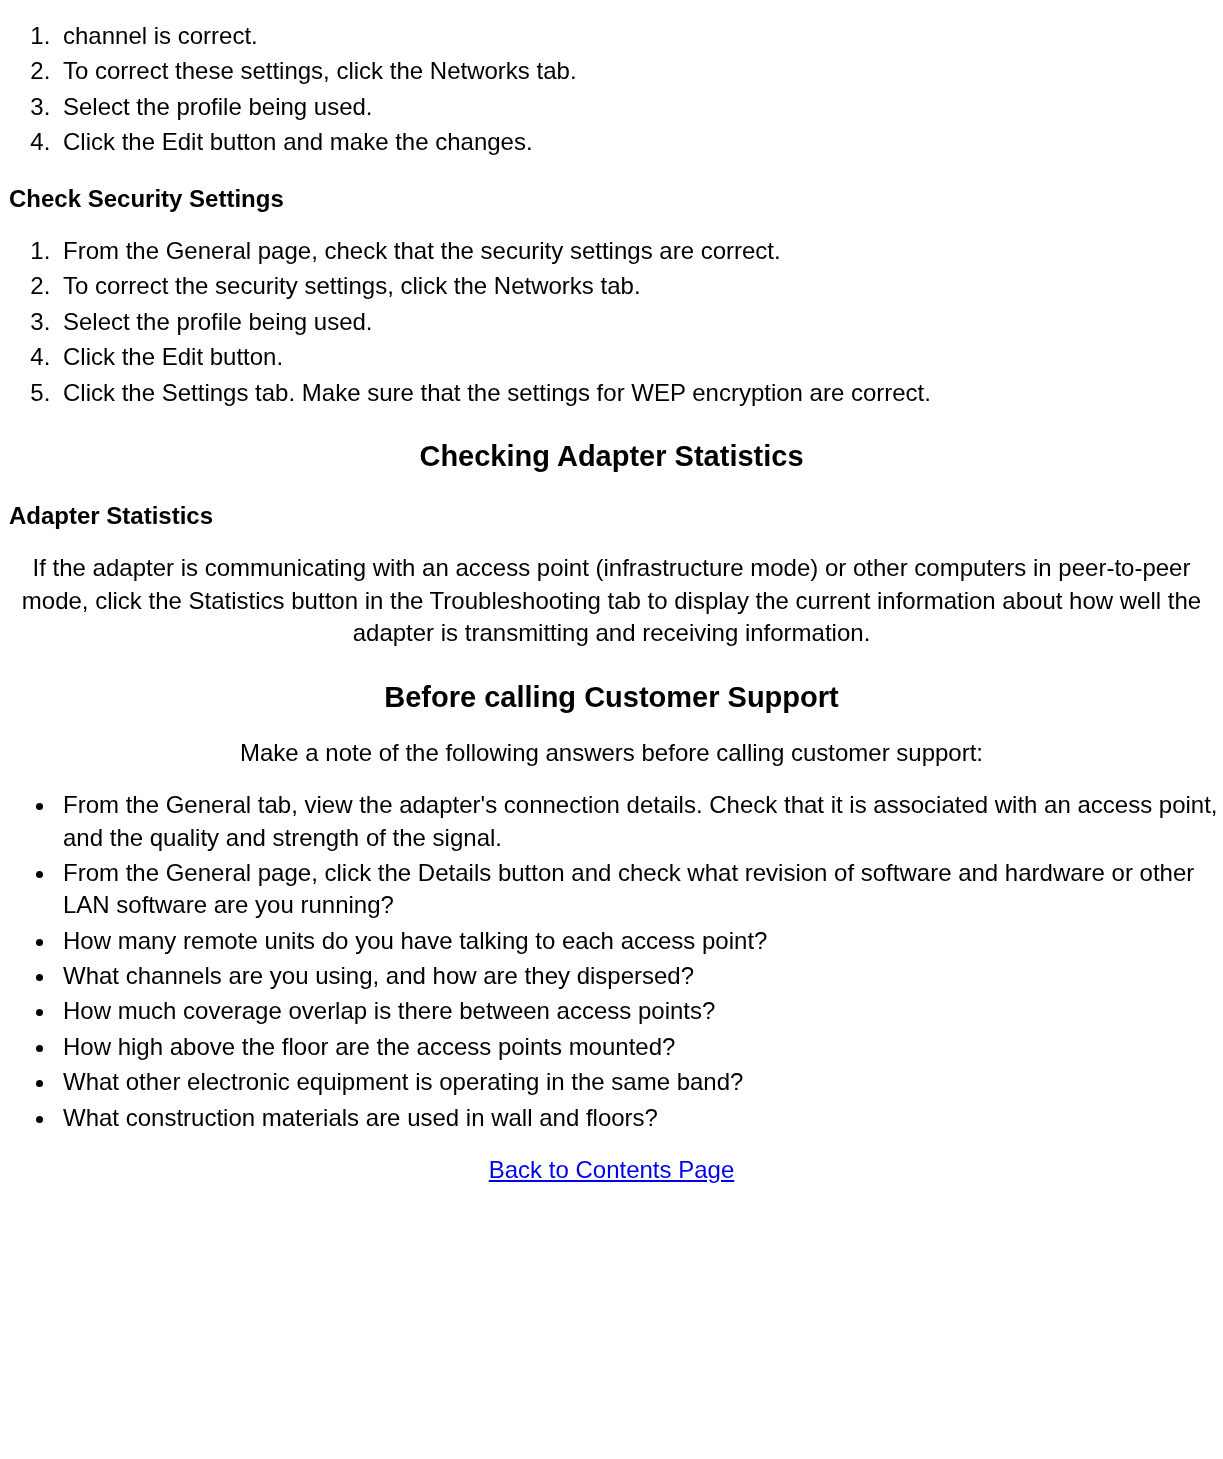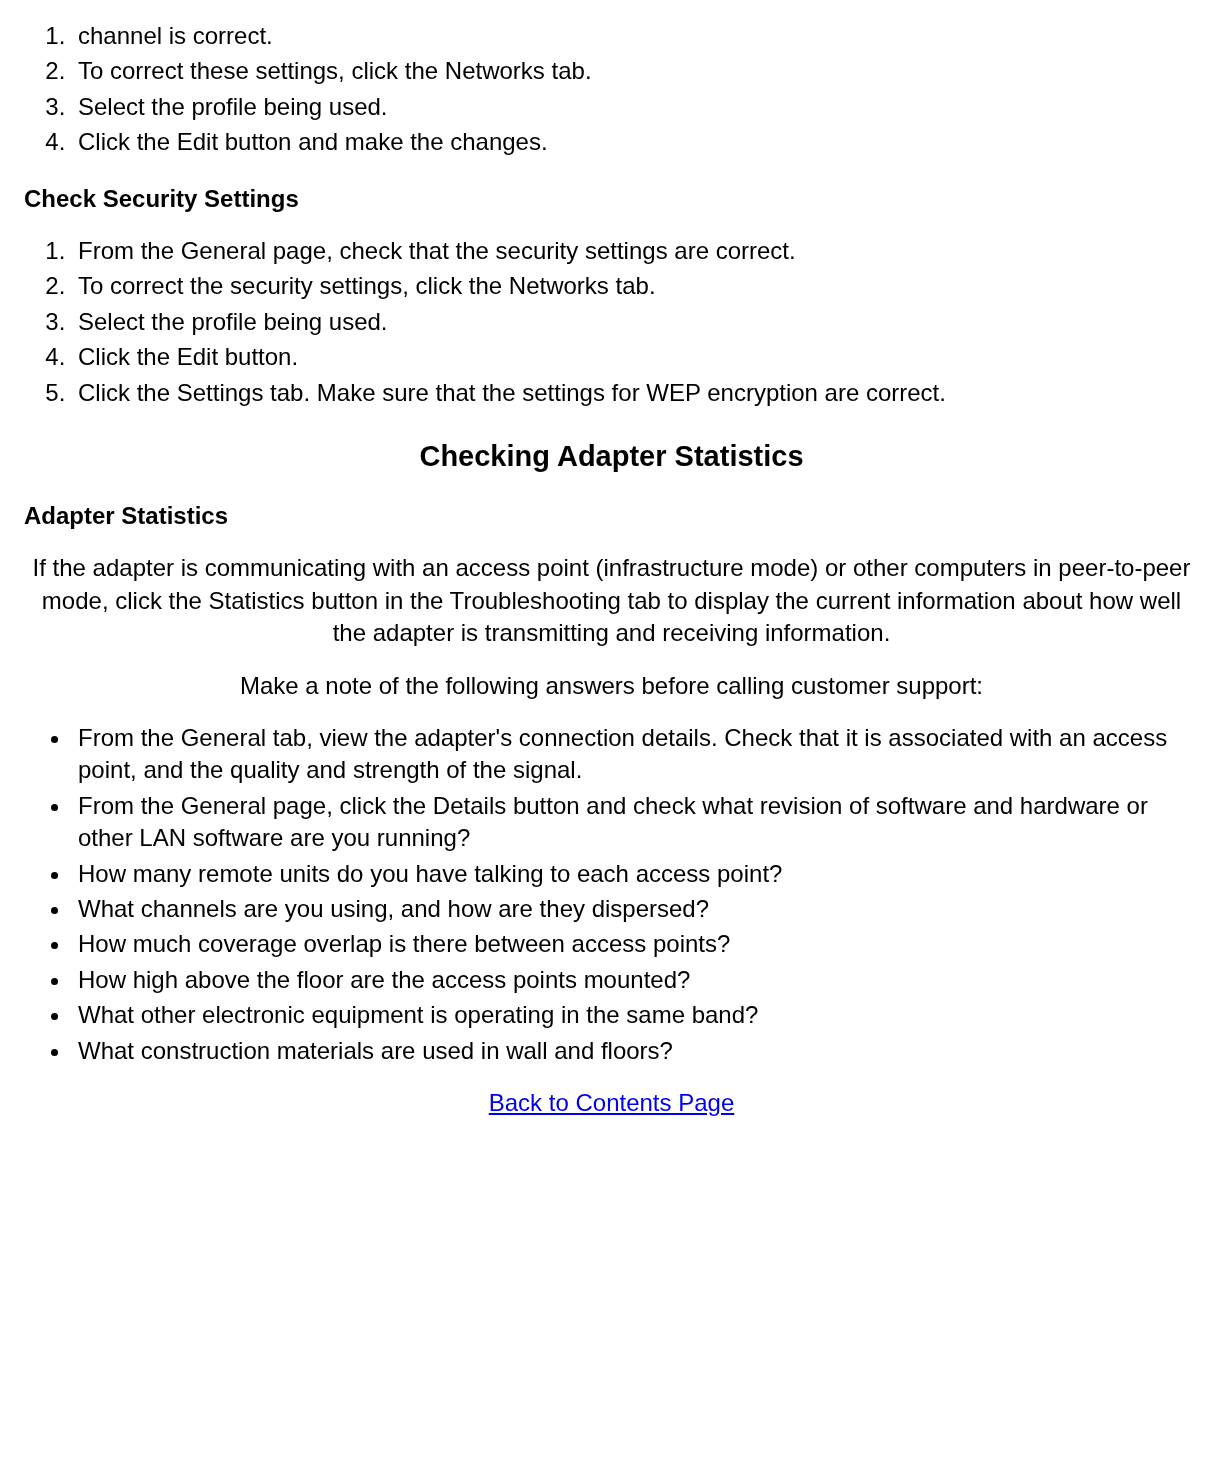--- a/index.html
+++ b/index.html
@@ -4,21 +4,21 @@
   <style>
     body {
       font-family: Arial, Helvetica, sans-serif;
       font-size: 24px;
       line-height: 1.35;
       margin: 0;
       padding: 0;
       color: #000;
     }
     .content {
-      padding: 0 16px;
+      padding: 0 1px;
     }
     h2 {
       font-size: 29px;
       font-weight: bold;
       margin: 28px 0 20px 0;
       text-align: center;
     }
     h3 {
       font-size: 24px;
       font-weight: bold;
@@ -67,20 +67,21 @@
     <li><span>Click the </span><b>Edit</b><span> button.</span></li>
     <li><span>Click the </span><b>Settings</b><span> tab. Make sure that the settings for WEP encryption are correct.</span></li>
   </ol>
 
   <h2>Checking Adapter Statistics</h2>
 
   <h3>Adapter Statistics</h3>
 
   <p><span>If the adapter is communicating with an access point (infrastructure mode) or other computers in peer-to-peer mode, click the </span><b>Statistics</b><span> button in the Troubleshooting tab to display the current information about how well the adapter is transmitting and receiving information.</span></p>
 
+  <h2>Before calling Customer Support</h2>
 
   <p>Make a note of the following answers before calling customer support:</p>
 
   <ul>
     <li><span>From the </span><b>General</b><span> tab, view the adapter's connection details. Check that it is associated with an access point, and the quality and strength of the signal.</span></li>
     <li><span>From the </span><b>General</b><span> page, click the </span><b>Details</b><span> button and check what revision of software and hardware or other LAN software are you running?</span></li>
     <li><span>How many remote units do you have talking to each access point?</span></li>
     <li><span>What channels are you using, and how are they dispersed?</span></li>
     <li><span>How much coverage overlap is there between access points?</span></li>
     <li><span>How high above the floor are the access points mounted?</span></li>

